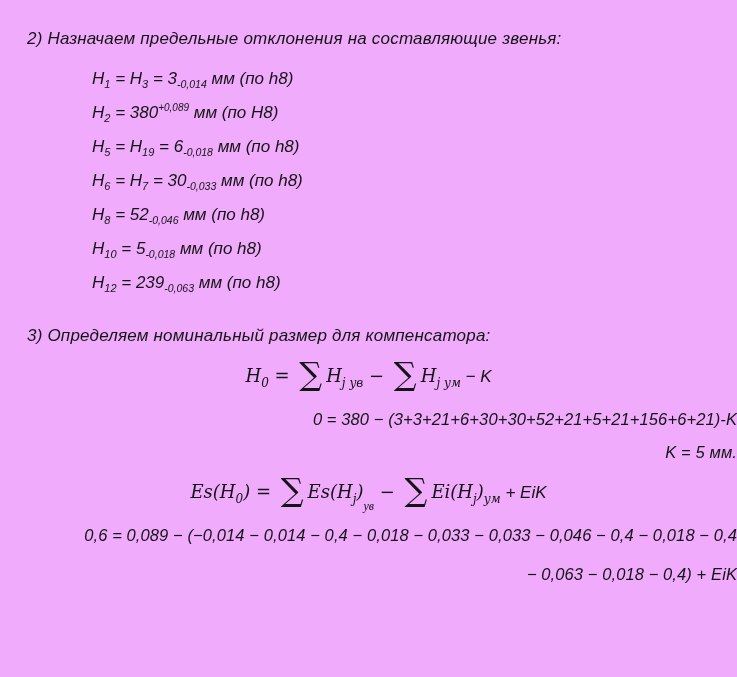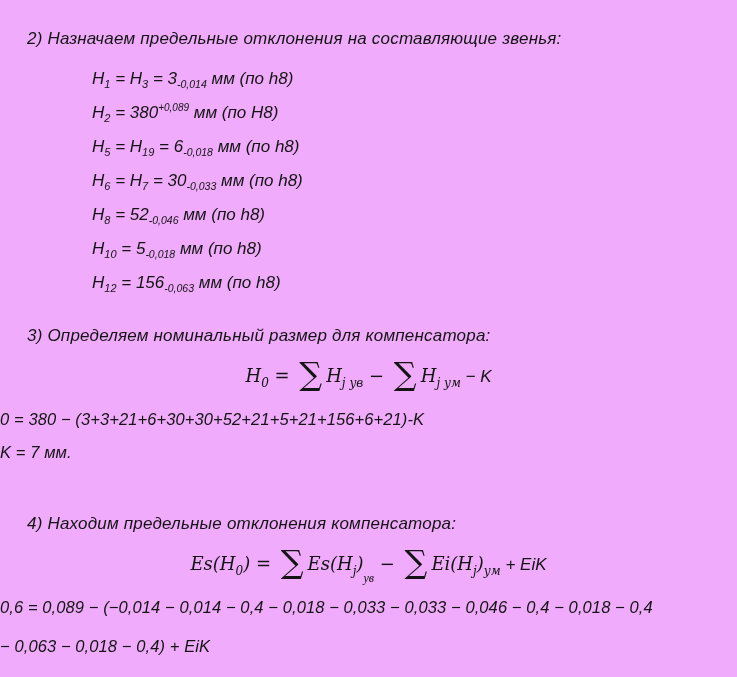--- a/index.html
+++ b/index.html
@@ -47,21 +47,21 @@
     font-size: 32px;
     position: relative;
     top: 3px;
     margin: 0 4px;
   }
   .formula sub { font-size: 12px; vertical-align: -5px; }
   .formula sub.low { font-size: 12px; vertical-align: -12px; font-family: Liberation Serif, serif; }
   .formula .sans { font-family: "Liberation Sans", sans-serif; font-size: 17px; }
   .eqline {
     margin-top: 13px;
-    text-align: left;
+    text-align: right;
     font-size: 16.5px;
     line-height: 22px;
     white-space: nowrap;
     letter-spacing: 0.1px;
   }
   .eqline.k { margin-top: 11px; }
   .gap-s4 { margin-top: 49px; }
   .eqline.wide { }
   .eqline.cont { margin-top: 17px; }
 </style>
@@ -72,30 +72,29 @@
 
   <div class="heading">2) Назначаем предельные отклонения на составляющие звенья:</div>
 
   <div class="rows">
     <div class="h-row"><span><span>H</span><sub>1</sub></span><span> = </span><span><span>H</span><sub>3</sub></span><span> = </span><span>3</span><sup class="tol"></sup><sub class="tol">-0,014</sub><span> мм (по h8)</span></div>
     <div class="h-row"><span><span>H</span><sub>2</sub></span><span> = </span><span>380</span><sup class="tol">+0,089</sup><sub class="tol"></sub><span> мм (по H8)</span></div>
     <div class="h-row"><span><span>H</span><sub>5</sub></span><span> = </span><span><span>H</span><sub>19</sub></span><span> = </span><span>6</span><sup class="tol"></sup><sub class="tol">-0,018</sub><span> мм (по h8)</span></div>
     <div class="h-row"><span><span>H</span><sub>6</sub></span><span> = </span><span><span>H</span><sub>7</sub></span><span> = </span><span>30</span><sup class="tol"></sup><sub class="tol">-0,033</sub><span> мм (по h8)</span></div>
     <div class="h-row"><span><span>H</span><sub>8</sub></span><span> = </span><span>52</span><sup class="tol"></sup><sub class="tol">-0,046</sub><span> мм (по h8)</span></div>
     <div class="h-row"><span><span>H</span><sub>10</sub></span><span> = </span><span>5</span><sup class="tol"></sup><sub class="tol">-0,018</sub><span> мм (по h8)</span></div>
-    <div class="h-row"><span><span>H</span><sub>12</sub></span><span> = </span><span>156</span><sup class="tol"></sup><sub class="tol">-0,063</sub><span> мм (по h8)</span></div>
+    <div class="h-row"><span><span>H</span><sub>12</sub></span><span> = </span><span>239</span><sup class="tol"></sup><sub class="tol">-0,063</sub><span> мм (по h8)</span></div>
   </div>
 
   <div class="heading gap-s3">3) Определяем номинальный размер для компенсатора:</div>
 
   <div class="formula"><span><span>H</span><sub>0</sub></span><span> = </span><span class="sum">∑</span><span><span>H</span><sub>j ув</sub></span><span> − </span><span class="sum">∑</span><span><span>H</span><sub>j ум</sub></span><span class="sans"> − K</span></div>
 
   <div class="eqline">0 = 380 − (3+3+21+6+30+30+52+21+5+21+156+6+21)-K</div>
-  <div class="eqline k">K = 7 мм.</div>
+  <div class="eqline k">K = 5 мм.</div>
 
-  <div class="heading gap-s4">4) Находим предельные отклонения компенсатора:</div>
 
   <div class="formula"><span><span>Es(H</span><sub>0</sub><span>)</span></span><span> = </span><span class="sum">∑</span><span><span>Es(H</span><sub>j</sub><span>)</span><sub class="low">ув</sub></span><span> − </span><span class="sum">∑</span><span><span>Ei(H</span><sub>j</sub><span>)</span><sub>ум</sub></span><span class="sans"> + EiK</span></div>
 
   <div class="eqline wide">0,6 = 0,089 − (−0,014 − 0,014 − 0,4 − 0,018 − 0,033 − 0,033 − 0,046 − 0,4 − 0,018 − 0,4</div>
   <div class="eqline cont">− 0,063 − 0,018 − 0,4) + EiK</div>
 
 </div>
 
 </body></html>

